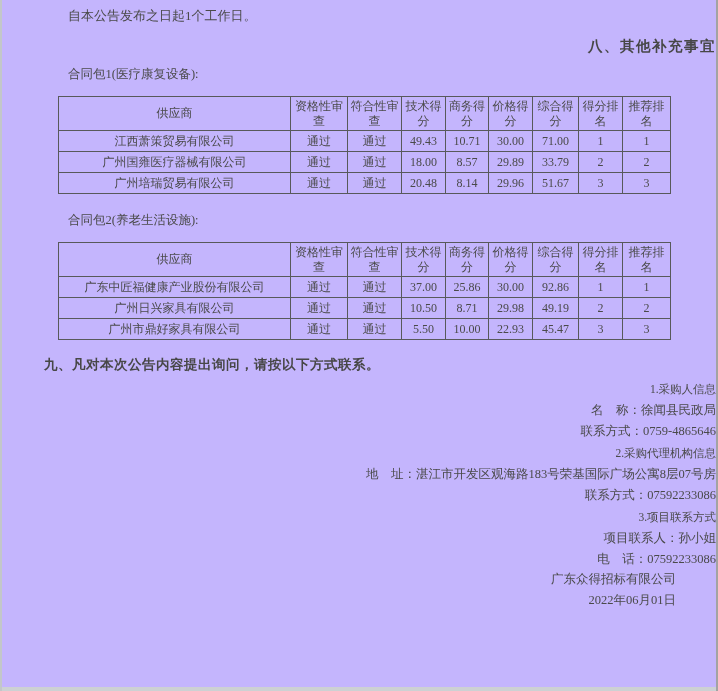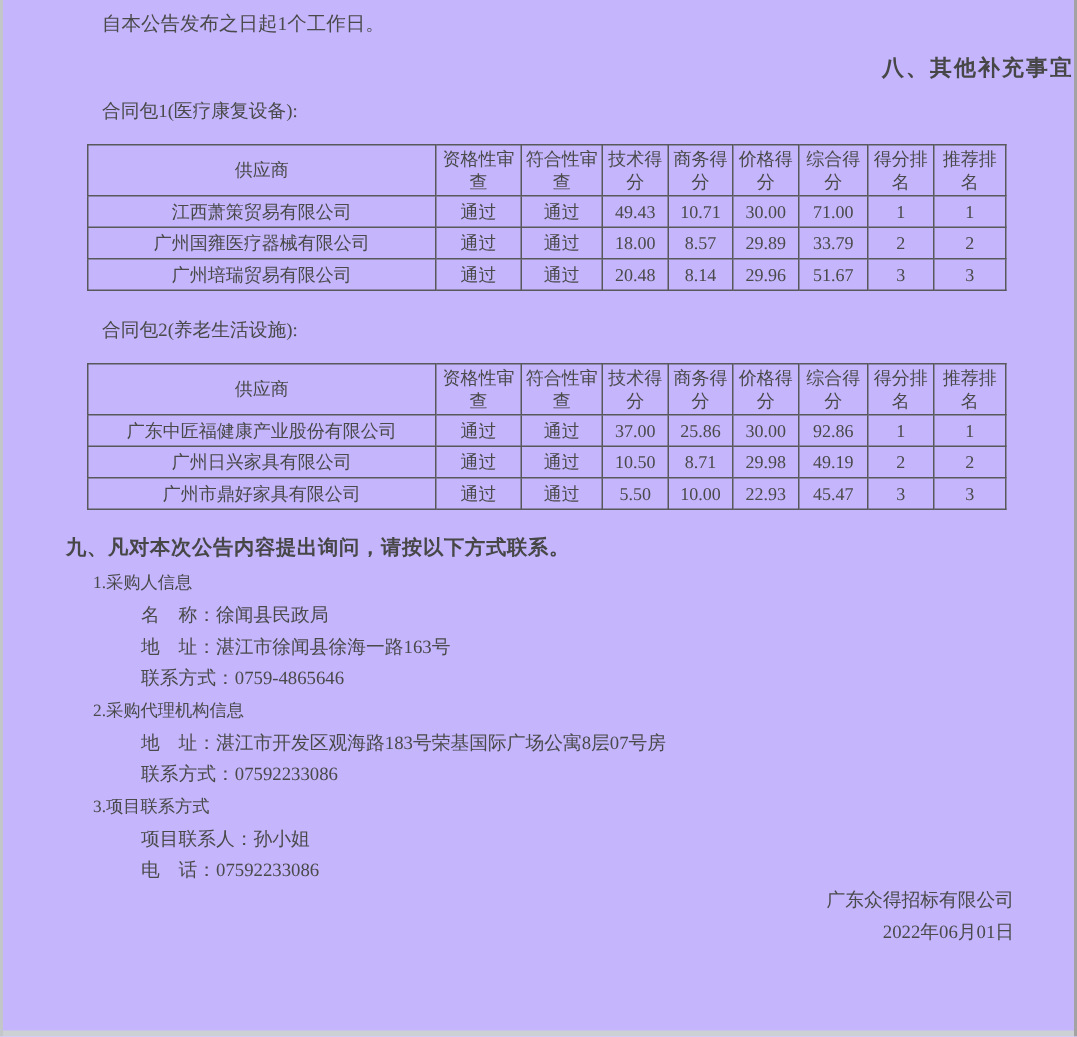--- a/index.html
+++ b/index.html
@@ -38,21 +38,21 @@
     font-weight:normal;padding:0 2px;
     overflow:hidden;
   }
   table.score-table thead th{height:33px;line-height:15px;}
   table.score-table tbody td{height:20px;line-height:14px;}
   .col0{width:232px;} .col1{width:57px;} .col2{width:54px;}
   .col3{width:44px;} .col4{width:43px;} .col5{width:44px;}
   .col6{width:46px;} .col7{width:44px;} .col8{width:48px;}
   .contact-heading{margin:8px 0 0 60px;font-size:11.5px;line-height:14px;}
   .contact-line{margin:8px 0 0 92px;font-size:12.5px;line-height:13px;}
-  .block{margin-top:0;}
+  .block{margin-top:0;text-align:right;}
   .block-gap{margin-top:8px;}
   .signature{margin-top:6px;text-align:right;padding-right:40px;}
   .signature-line{font-size:12.5px;line-height:15px;margin-top:6px;padding-left:44px;}
 </style>
 </head>
 <body>
 
 <div class="page">
 
   <p class="intro">自本公告发布之日起1个工作日。</p>
@@ -185,21 +185,20 @@
           <td>3</td>
         </tr>
       </tbody>
     </table>
 
   <div class="section-heading h9">九、凡对本次公告内容提出询问，请按以下方式联系。</div>
 
   <div class="block">
     <div class="contact-heading">1.采购人信息</div>
     <div class="contact-line">名　称：徐闻县民政局</div>
-    <div class="contact-line">地　址：湛江市徐闻县徐海一路163号</div>
     <div class="contact-line">联系方式：0759-4865646</div>
   </div>
 
   <div class="block block-gap">
     <div class="contact-heading">2.采购代理机构信息</div>
     <div class="contact-line">地　址：湛江市开发区观海路183号荣基国际广场公寓8层07号房</div>
     <div class="contact-line">联系方式：07592233086</div>
   </div>
 
   <div class="block block-gap">

